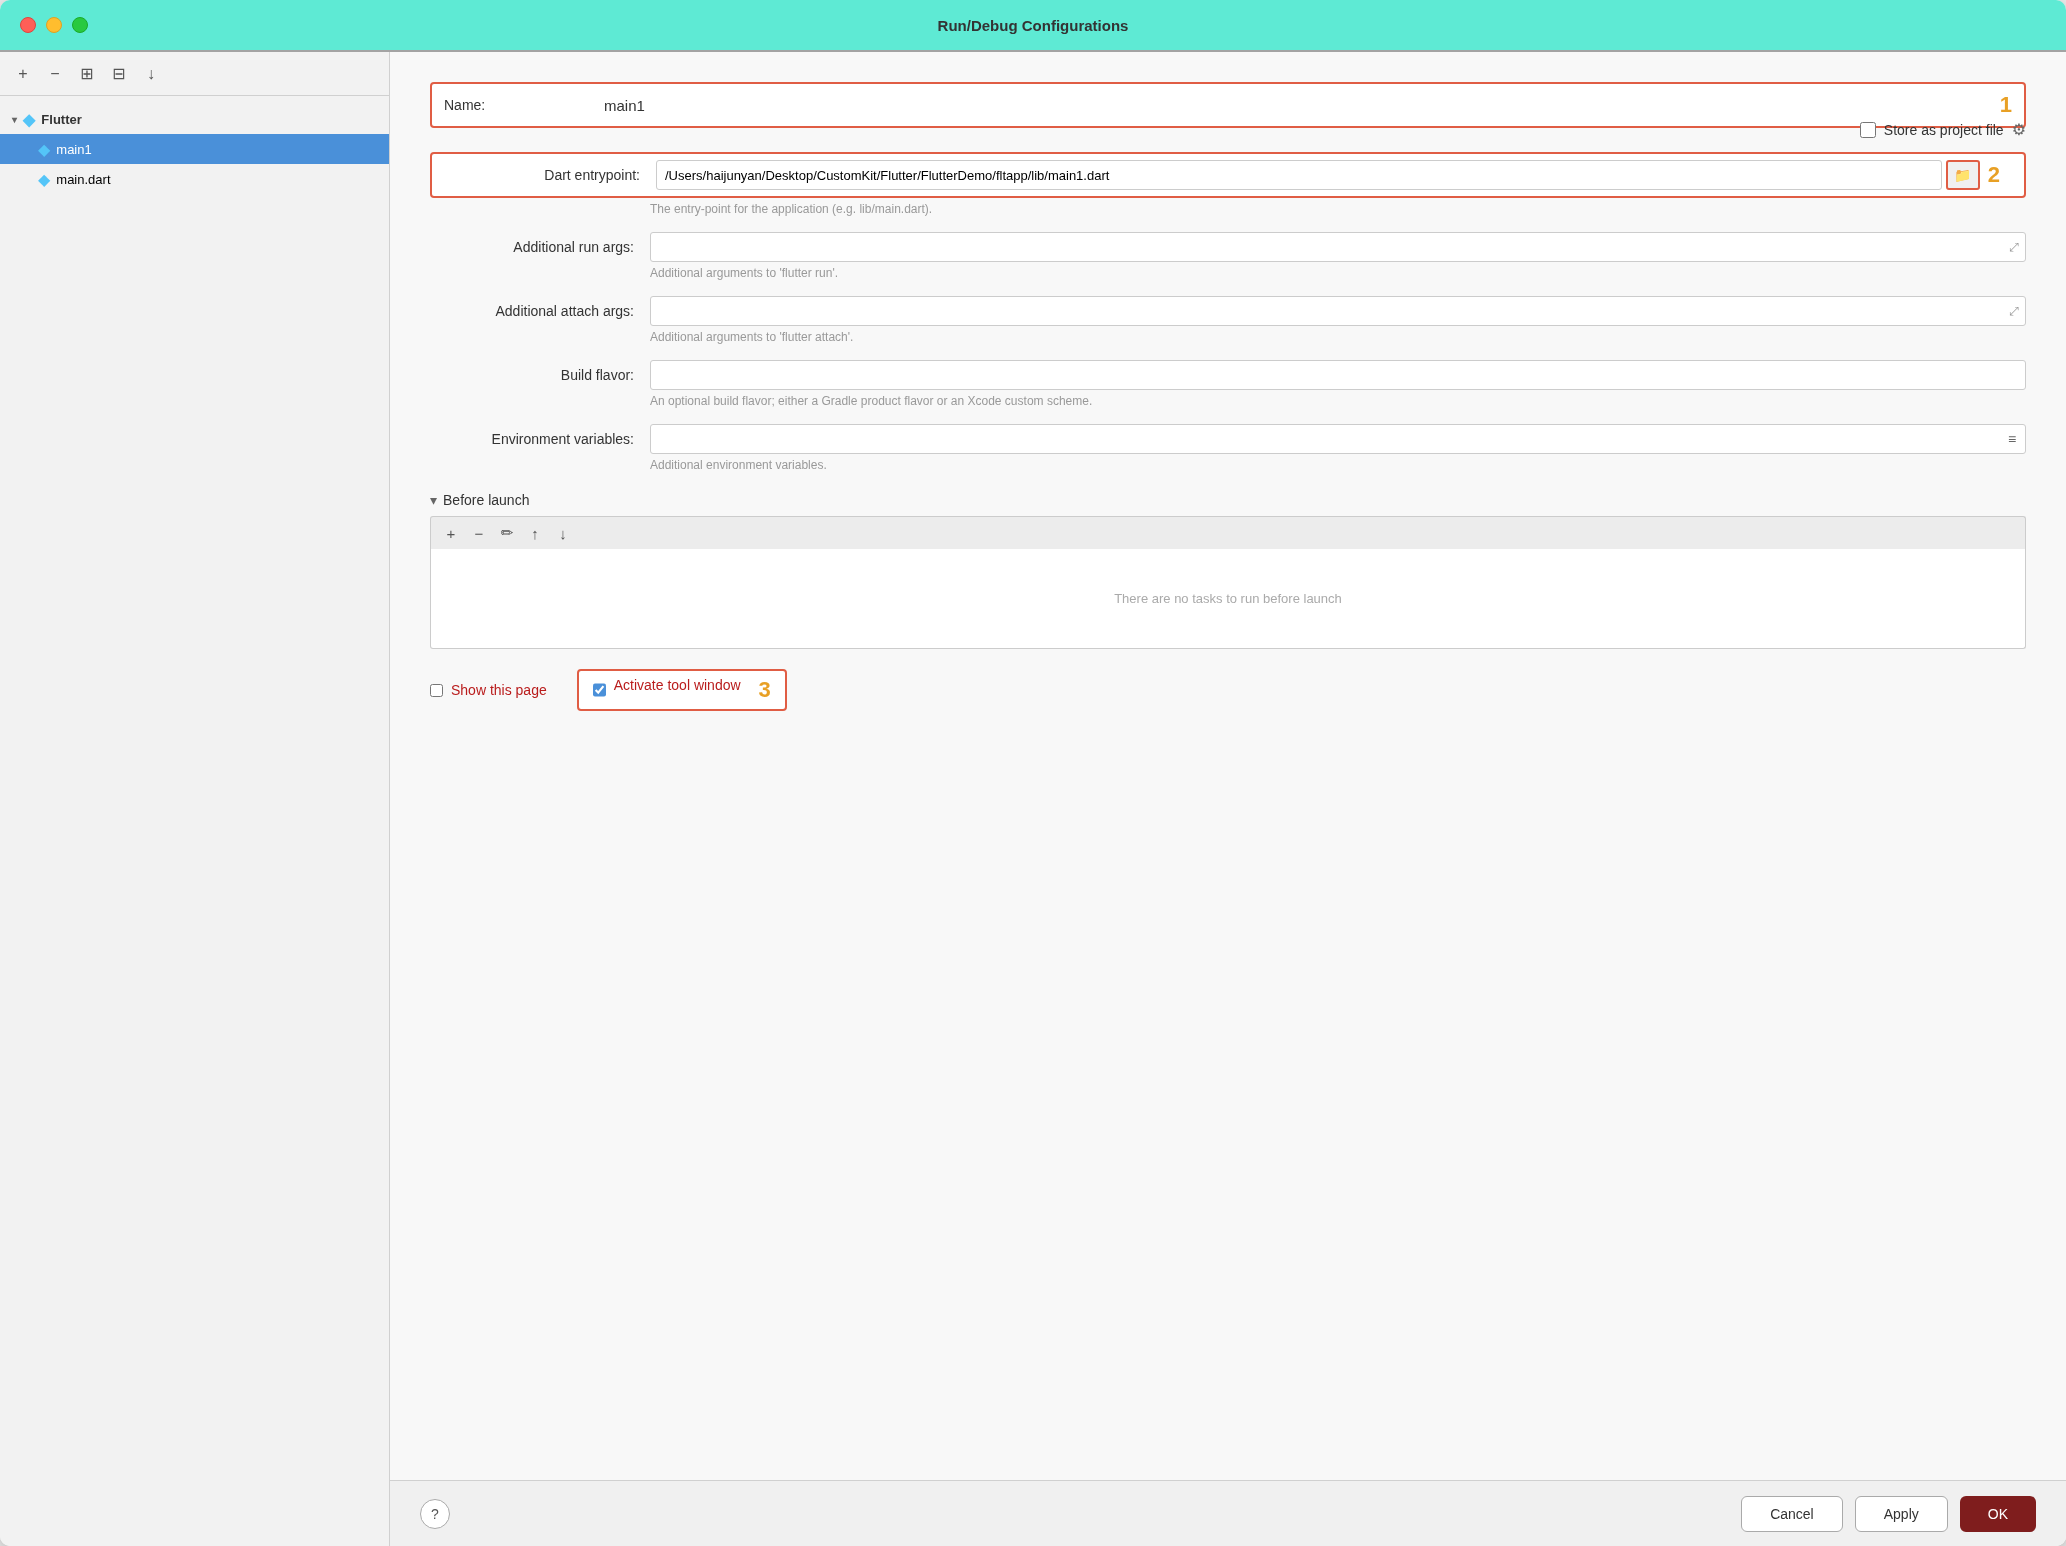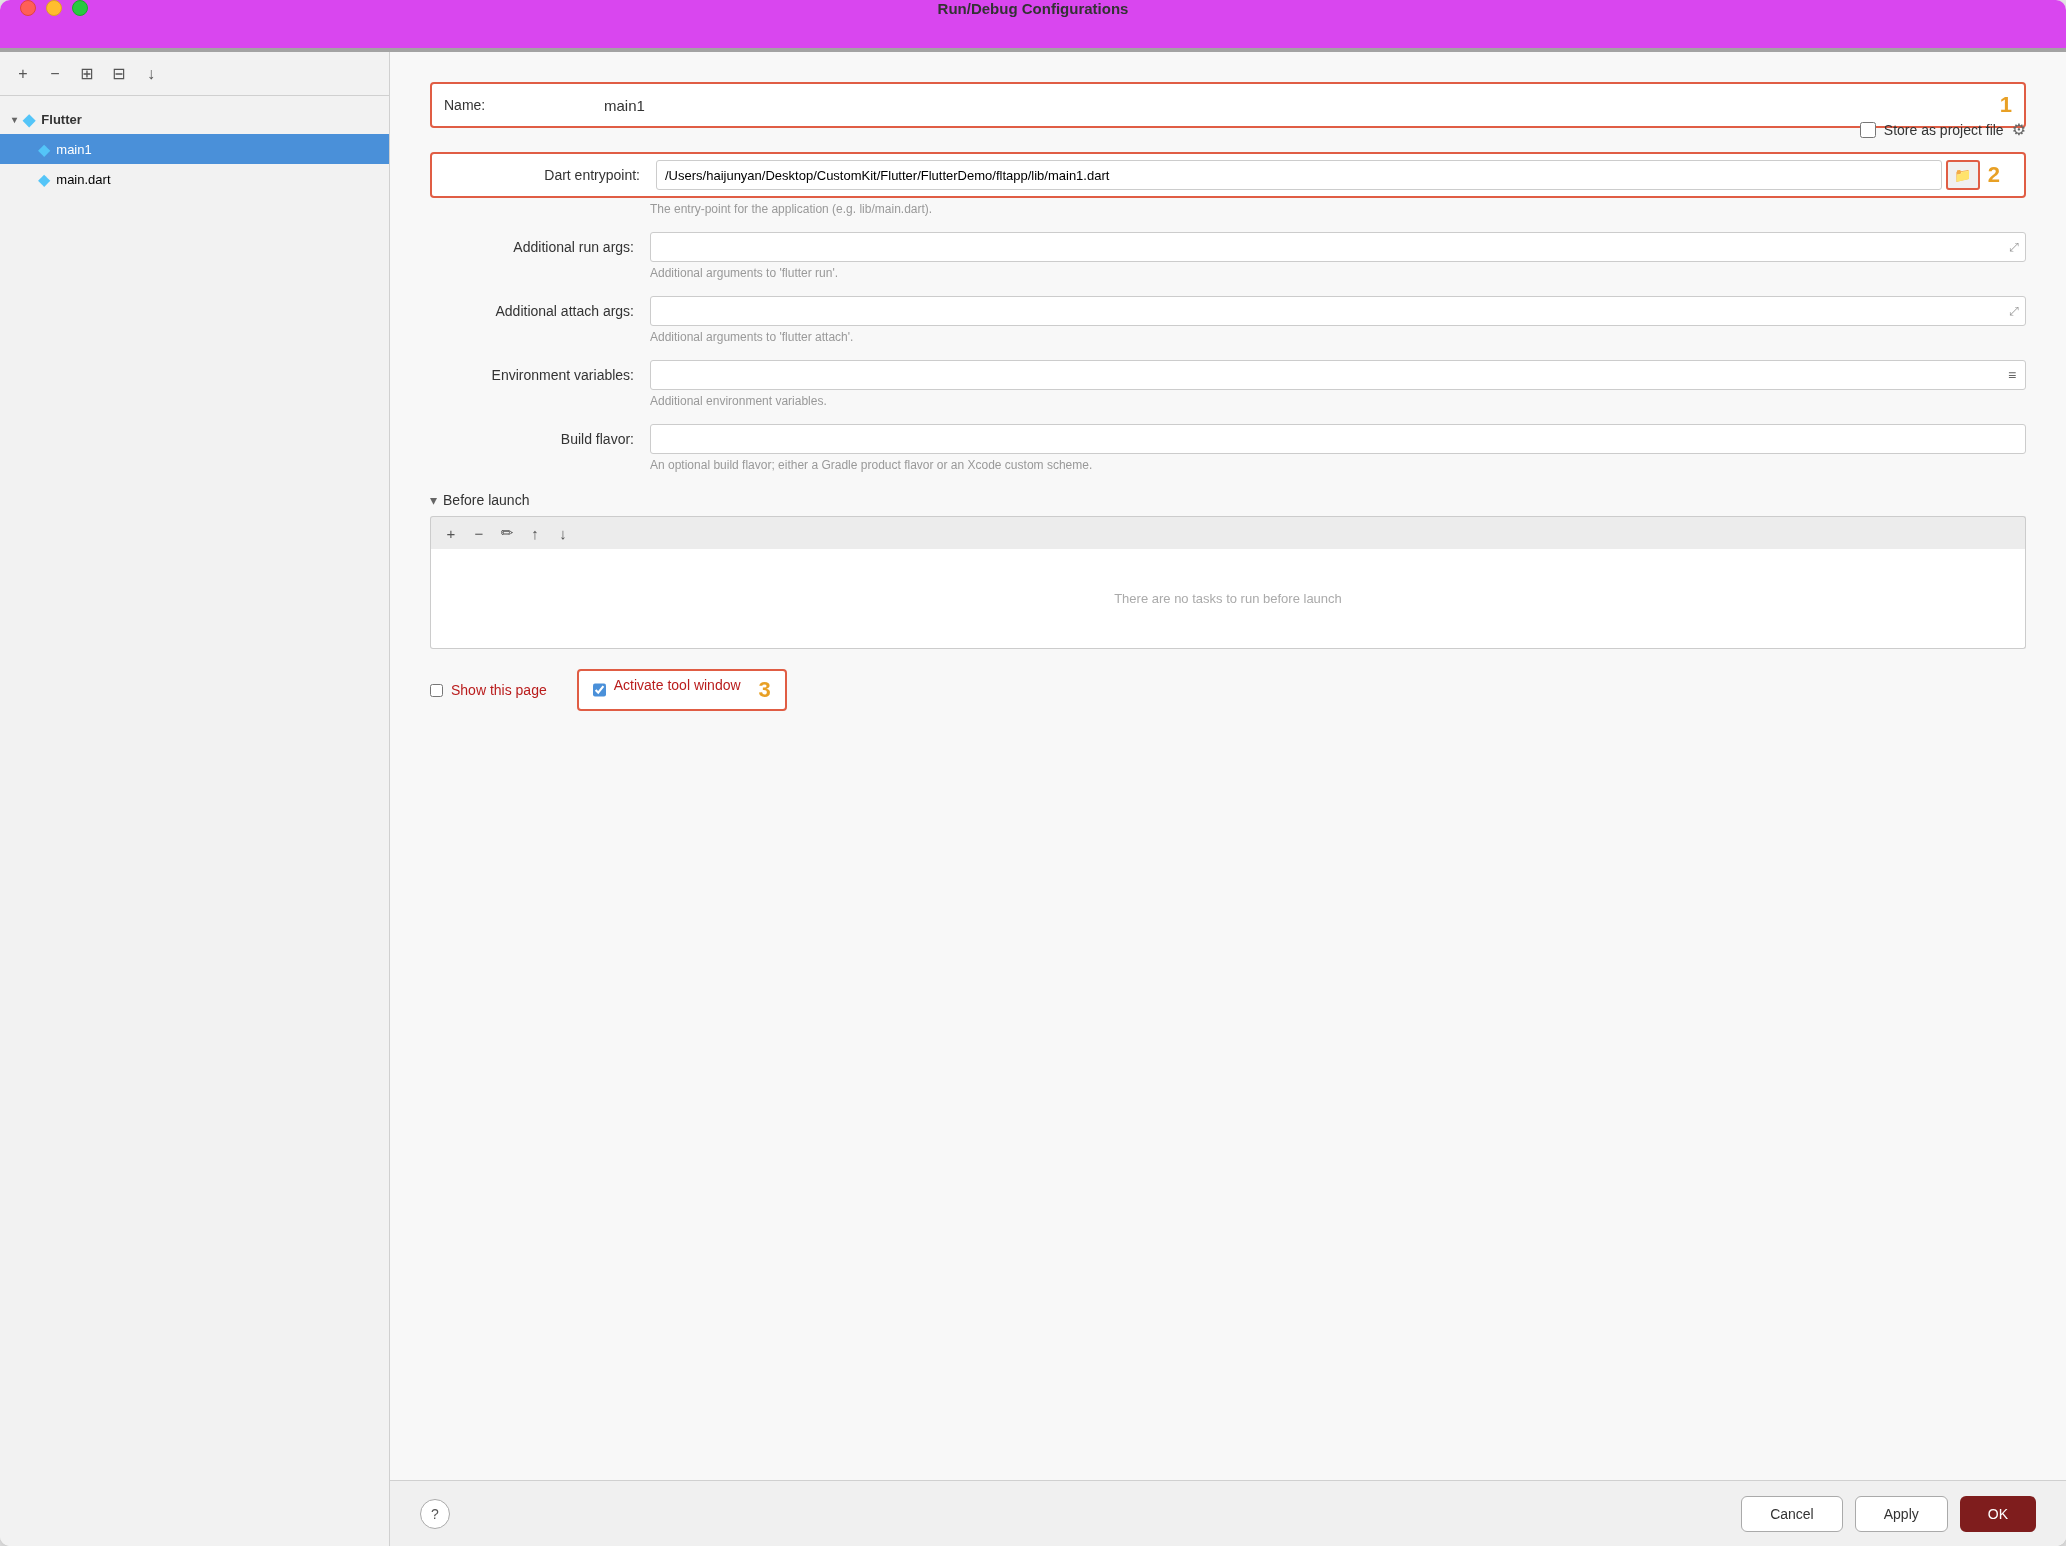--- a/index.html
+++ b/index.html
@@ -19,25 +19,26 @@
       background: #f5f5f5;
       border-radius: 10px;
       overflow: hidden;
       display: flex;
       flex-direction: column;
       box-shadow: 0 4px 20px rgba(0,0,0,0.3);
     }
 
     .title-bar {
       height: 52px;
-      background: #d946ef;
-      display: flex;
+      background: #5eead4;
+      display: flex;
+      align-items: center;
       justify-content: center;
       position: relative;
-      border-bottom: 4px solid #a3a3a3;
+      border-bottom: 2px solid #a3a3a3;
       flex-shrink: 0;
     }
 
     .traffic-lights {
       position: absolute;
       left: 20px;
       display: flex;
       gap: 10px;
       align-items: center;
     }
@@ -573,37 +574,37 @@
             <div class="field-input-container">
               <input type="text" class="field-input" style="">
               <span class="expand-btn">⤢</span>
             </div>
           </div>
           <div class="hint-text">Additional arguments to 'flutter attach'.</div>
         </div>
 
         <div class="form-section">
           <div class="field-row">
+            <span class="field-label-wide">Build flavor:</span>
+            <div class="field-input-container">
+              <input type="text" class="field-input" style="">
+            </div>
+          </div>
+          <div class="hint-text">An optional build flavor; either a Gradle product flavor or an Xcode custom scheme.</div>
+        </div>
+
+        <div class="form-section">
+          <div class="field-row">
             <span class="field-label-wide">Environment variables:</span>
             <div class="field-input-container">
               <input type="text" class="field-input" style="">
               <span class="env-btn">≡</span>
             </div>
           </div>
           <div class="hint-text">Additional environment variables.</div>
-        </div>
-
-        <div class="form-section">
-          <div class="field-row">
-            <span class="field-label-wide">Build flavor:</span>
-            <div class="field-input-container">
-              <input type="text" class="field-input" style="">
-            </div>
-          </div>
-          <div class="hint-text">An optional build flavor; either a Gradle product flavor or an Xcode custom scheme.</div>
         </div>
 
         <div class="before-launch-section">
           <div class="section-header">
             <span style="color:#666;">▾</span>
             <span>Before launch</span>
           </div>
           <div class="section-toolbar">
             <button class="section-btn">+</button>
             <button class="section-btn">−</button>

